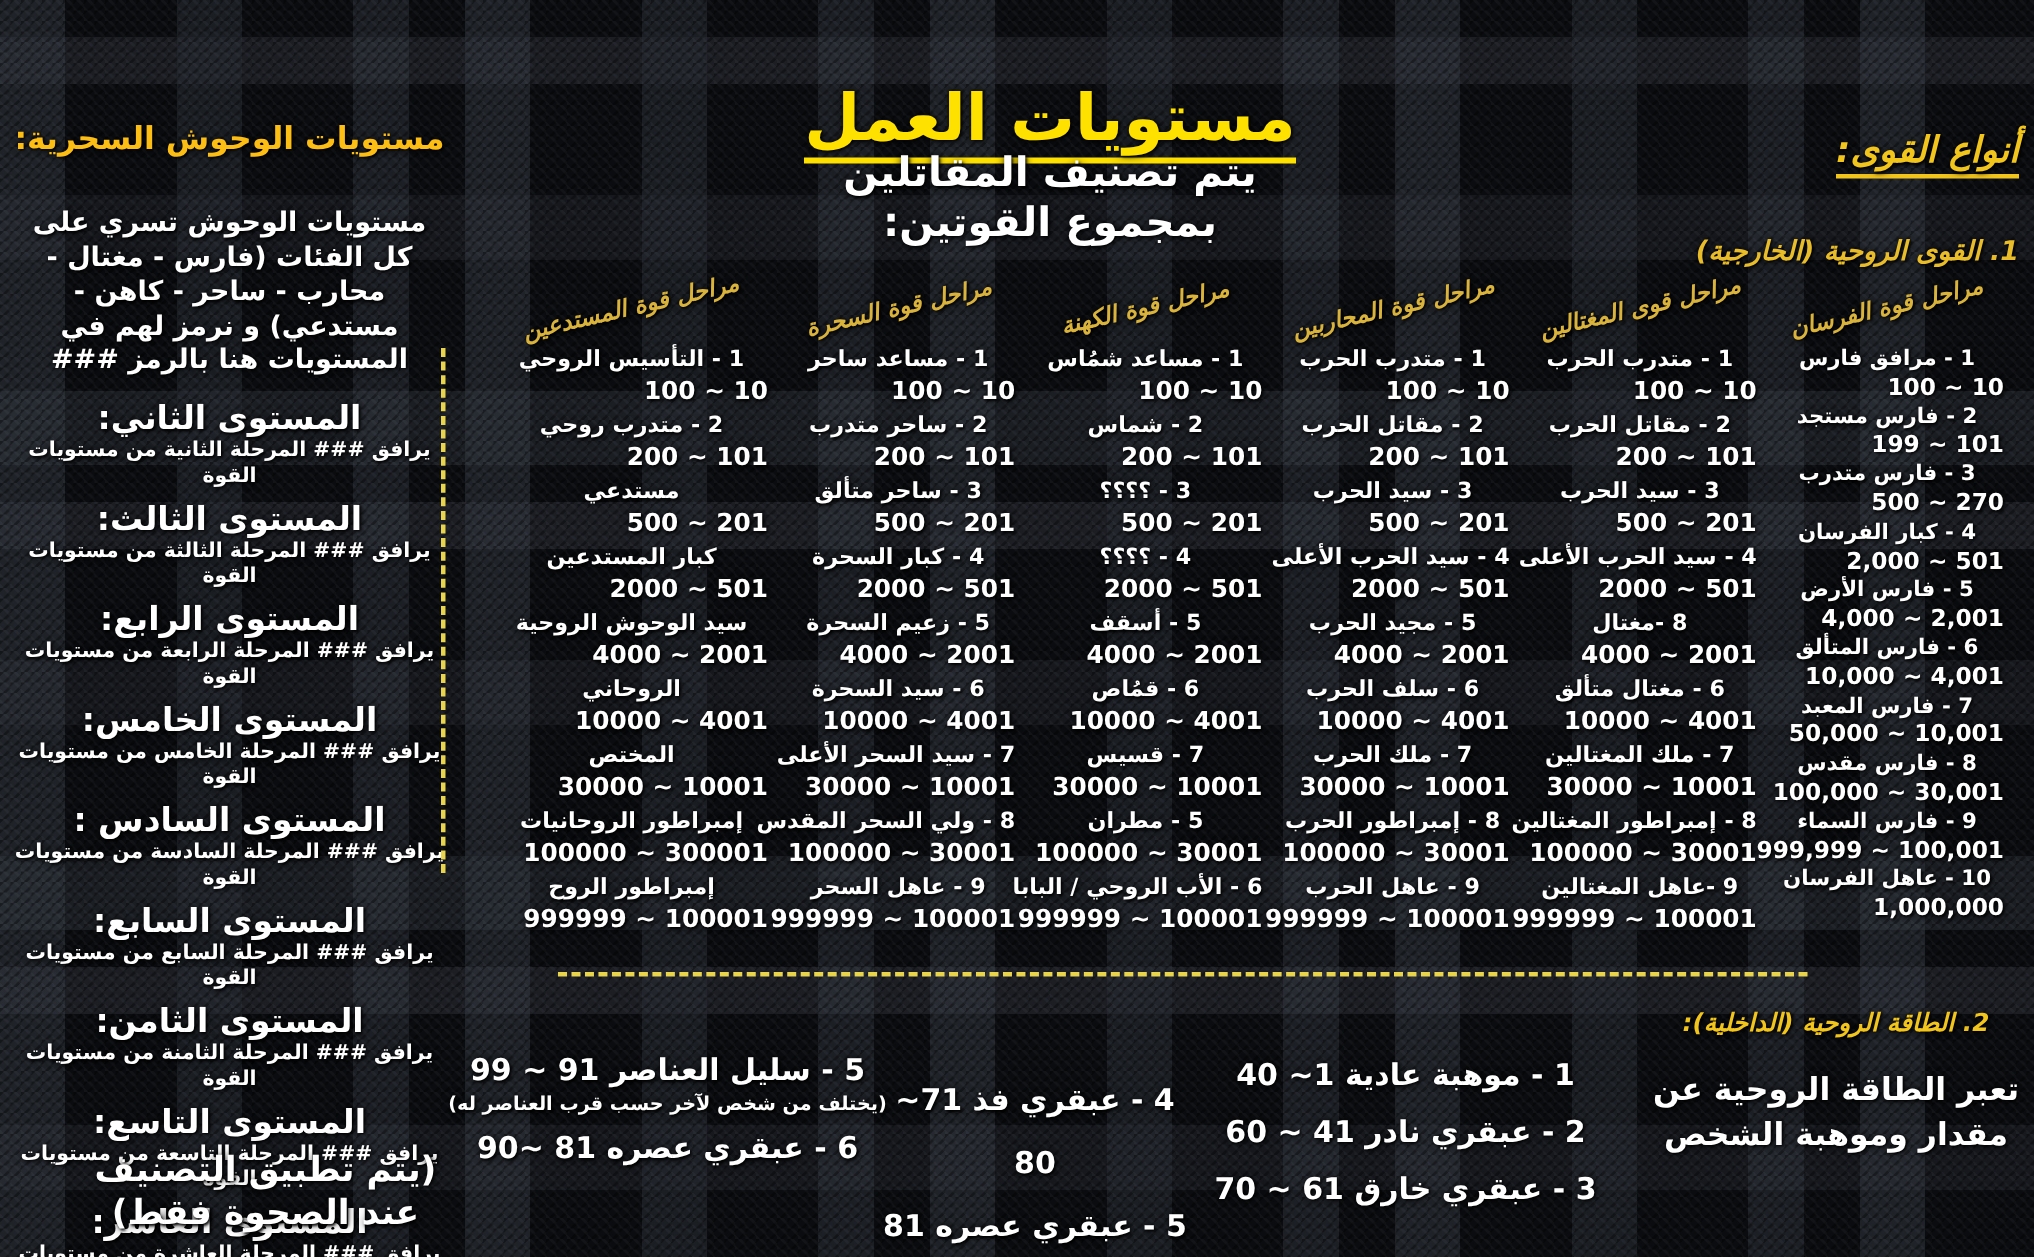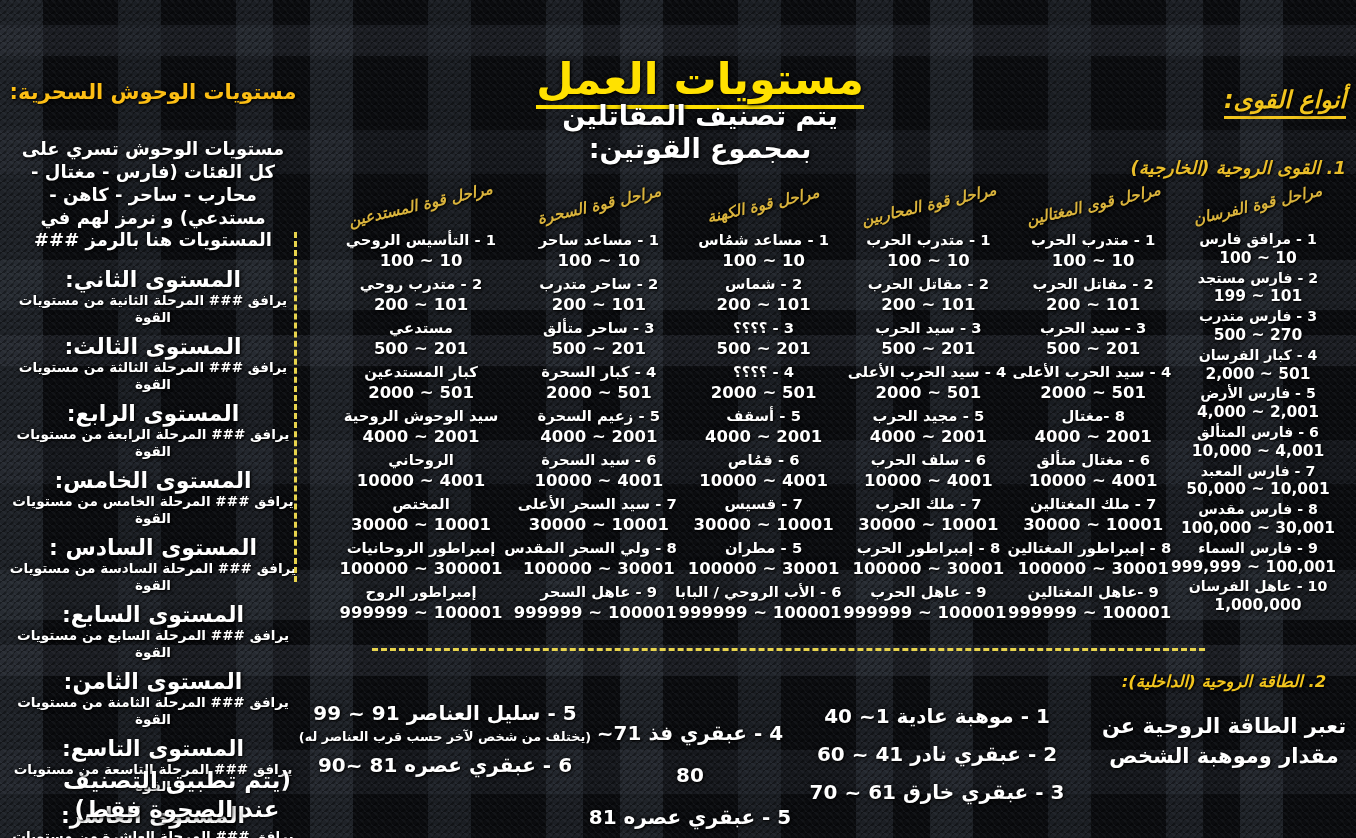--- a/index.html
+++ b/index.html
@@ -52,21 +52,21 @@
   }
   .column{width:156px;text-align:center;flex-shrink:0;}
   .column:last-child{width:182px;}
   .col-header-box{height:50px;display:flex;align-items:center;justify-content:center;}
   .col-header{
     display:inline-block;transform:rotate(-13deg);color:#d9b33c;font-size:15.5px;
     font-weight:bold;font-style:italic;white-space:nowrap;
   }
   .entry{margin-bottom:3px;}
   .ename{color:#fff;font-size:14.8px;font-weight:bold;line-height:20.5px;white-space:nowrap;}
-  .erange{color:#fff;font-size:16.5px;font-weight:bold;line-height:20.5px;white-space:nowrap;}
+  .erange{color:#fff;font-size:16.5px;font-weight:bold;line-height:20.5px;white-space:nowrap;text-align:right;}
   .column:nth-child(1) .ename{font-size:14.2px;line-height:18.8px;}
   .column:nth-child(1) .erange{font-size:15.5px;line-height:18.8px;}
   .column:nth-child(1) .entry{margin-bottom:1px;}
 
   
   .v-dash{position:absolute;left:294px;top:232px;height:350px;border-left:3px dashed #e8d44d;}
   .h-dash{position:absolute;left:372px;top:648px;width:833px;border-top:3px dashed #e8d44d;}
 
   
   .energy{position:absolute;right:6px;top:672px;width:252px;text-align:center;}

